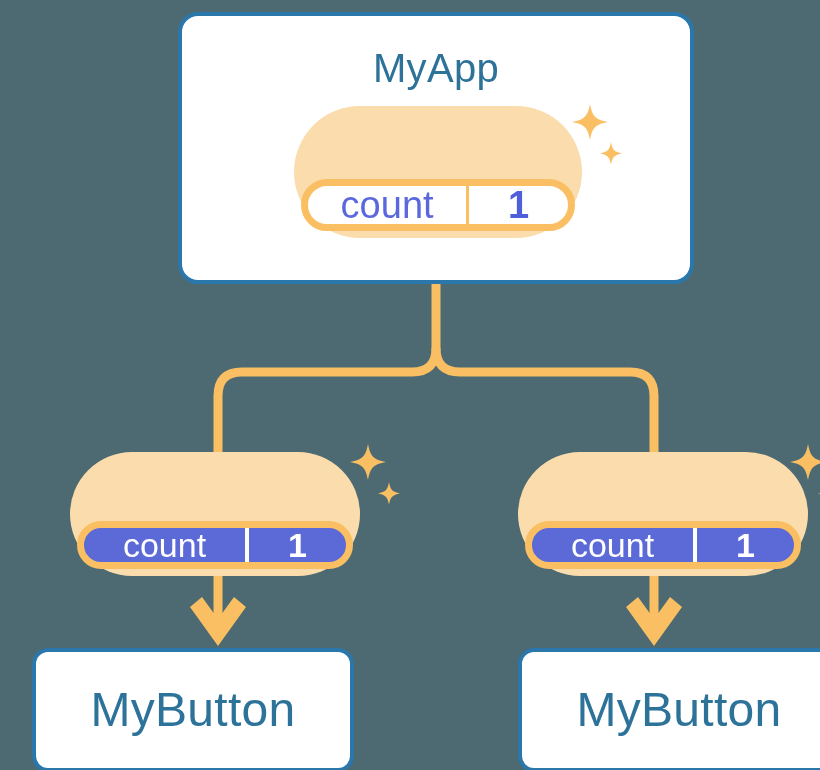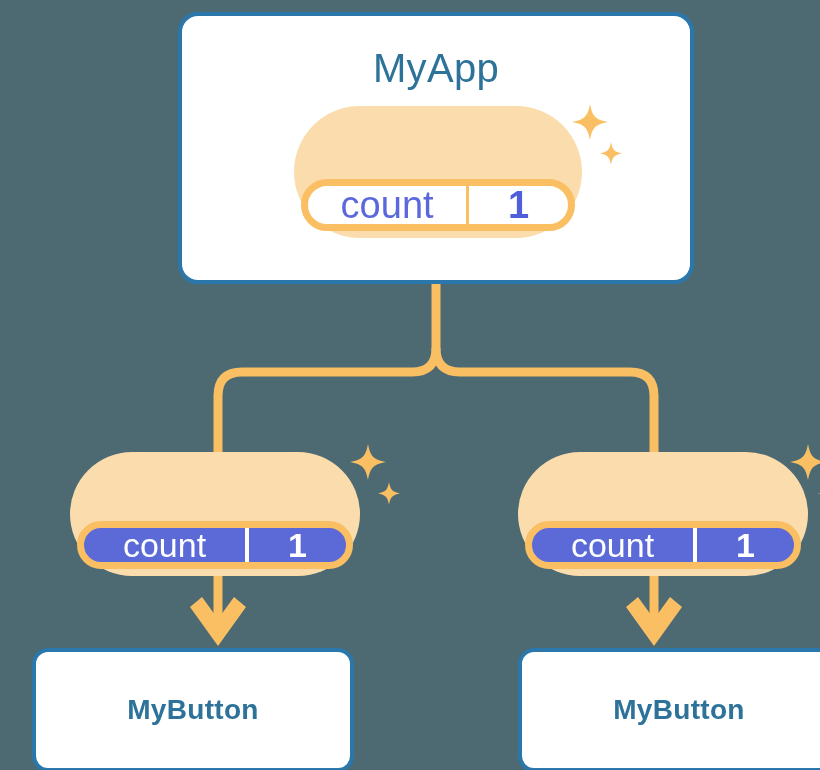--- a/index.html
+++ b/index.html
@@ -63,21 +63,21 @@
   #card-root .card-title { font-size: 40px; }
 
   .card-leaf {
     width: 322px;
     height: 124px;
     border-radius: 16px;
     justify-content: center;
   }
   #card-leaf-left  { left: 6px;   top: 648px; }
   #card-leaf-right { left: 492px; top: 648px; }
-  .card-leaf .card-title { font-size: 28px; font-weight: bold; }
+  .card-leaf .card-title { font-size: 48px; }
 
   
   .pill {
     position: absolute;
     display: flex;
     align-items: stretch;
     box-sizing: border-box;
     z-index: 3;
   }
 

